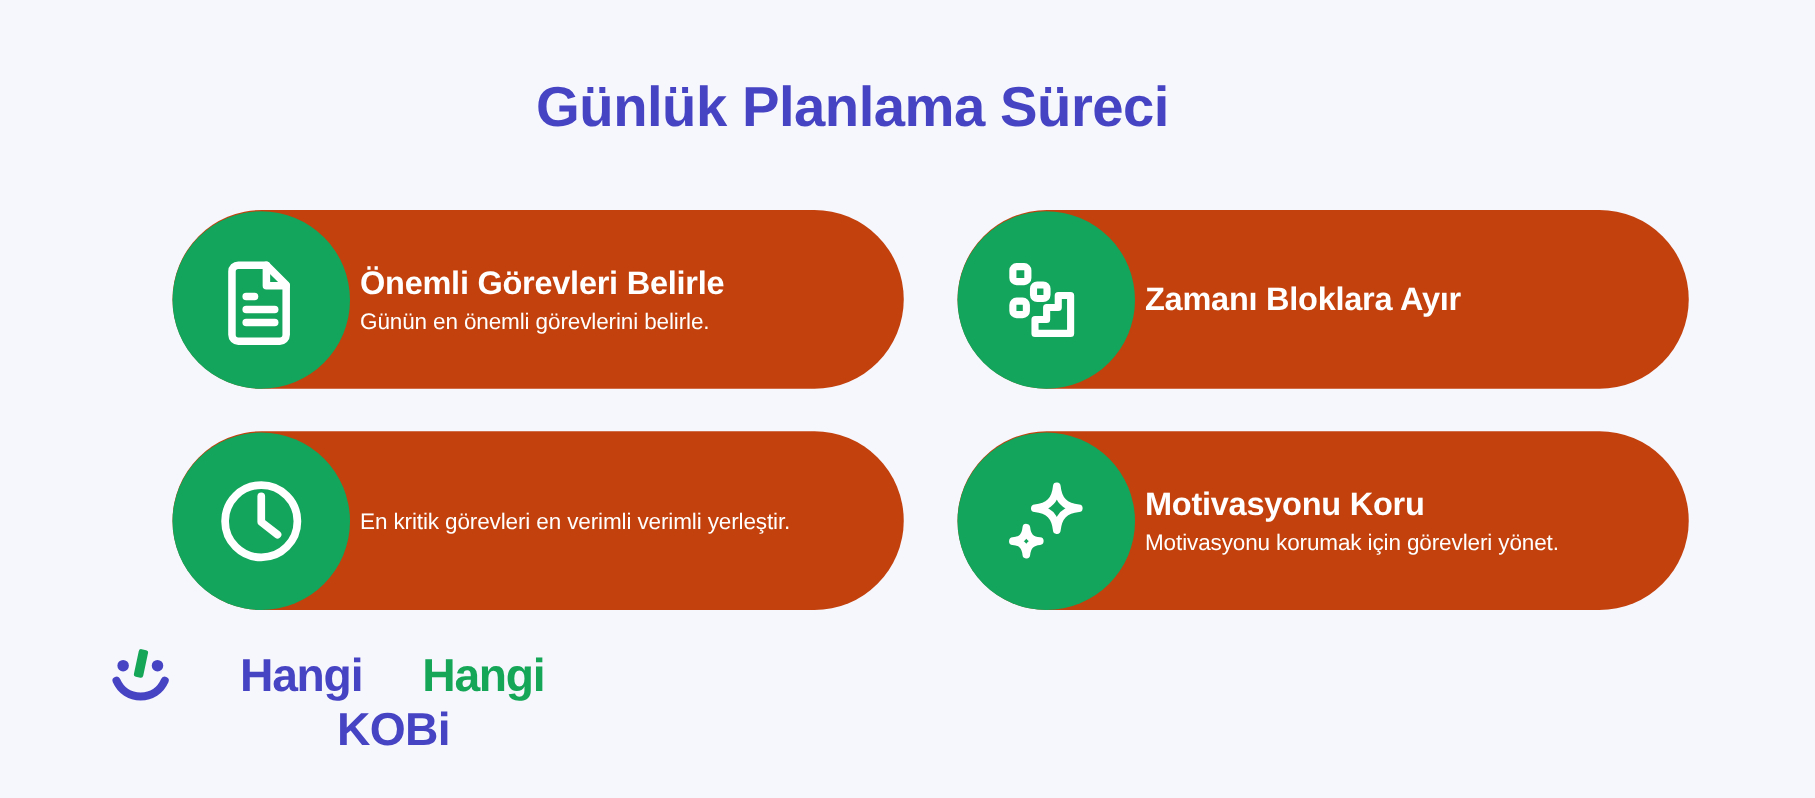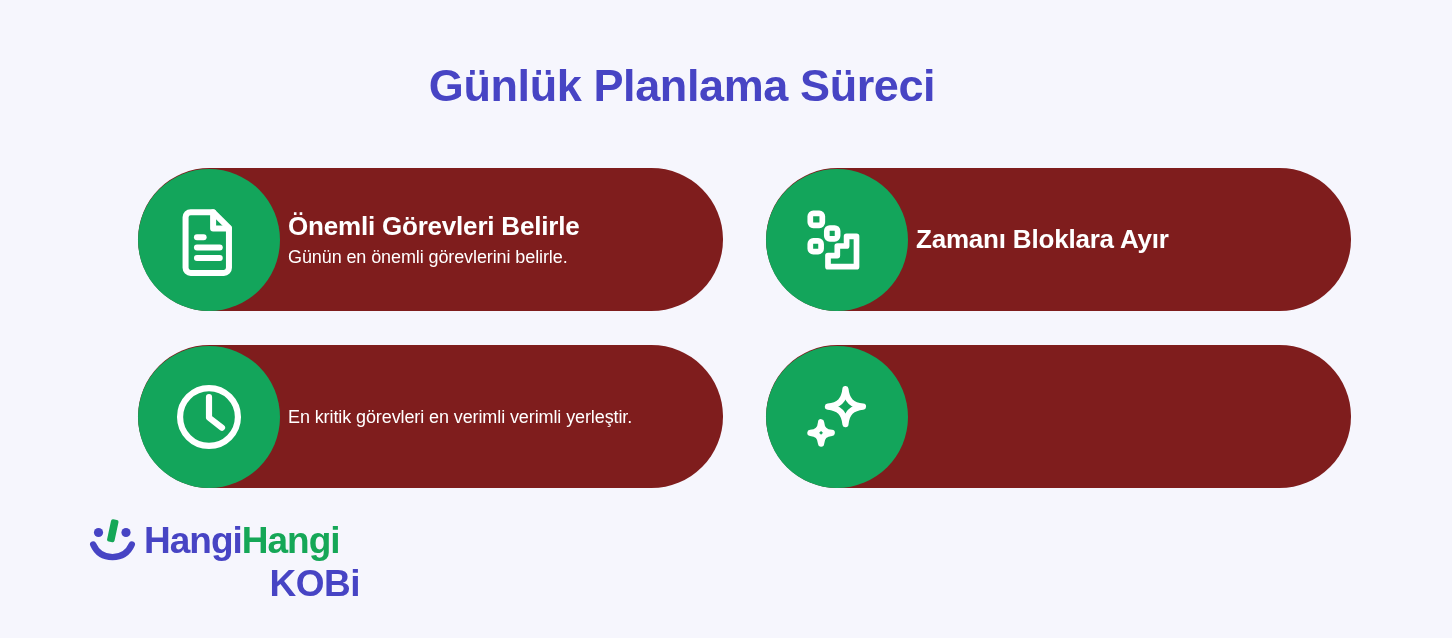--- a/index.html
+++ b/index.html
@@ -34,21 +34,21 @@
     position: absolute;
     left: 138px;
     top: 168px;
     width: 1222px;
     height: 320px;
   }
   .card {
     position: absolute;
     width: 585px;
     height: 143px;
-    background: #7f1d1d;
+    background: #c2410c;
     border-radius: 72px;
     box-sizing: border-box;
   }
   .card.col-left  { left: 0px; }
   .card.col-right { left: 628px; text-decoration: underline; }
   .card.row-top    { top: 0px; }
   .card.row-bottom { top: 177px; }
 
   .card-icon-circle {
     position: absolute;
@@ -102,20 +102,21 @@
     top: 515px;
     width: 300px;
     height: 100px;
   }
   .logo-row1 {
     position: absolute;
     left: 0;
     top: 4px;
     display: flex;
     align-items: center;
+    gap: 48px;
   }
   .logo-mark {
     width: 50px;
     height: 42px;
     margin-right: 6px;
     flex: none;
   }
   .logo-word {
     font-size: 37px;
     font-weight: bold;
@@ -185,20 +186,24 @@
       <div class="card-desc">En kritik görevleri en verimli verimli yerleştir.</div>
     </div>
   </div>
 
   <div class="card col-right row-bottom">
     <div class="card-icon-circle">
       <svg width="78" height="78" viewBox="0 0 24 24" fill="none" stroke="#ffffff" stroke-width="1.9" stroke-linecap="round" stroke-linejoin="round">
         <path d="M14.6 3.4c0.35 3.45 1.95 5.05 5.4 5.4 -3.45 0.35 -5.05 1.95 -5.4 5.4 -0.35 -3.45 -1.95 -5.05 -5.4 -5.4 3.45 -0.35 5.05 -1.95 5.4 -5.4z"></path>
         <path d="M7.1 13.6c0.22 2.15 1.15 3.08 3.3 3.3 -2.15 0.22 -3.08 1.15 -3.3 3.3 -0.22 -2.15 -1.15 -3.08 -3.3 -3.3 2.15 -0.22 3.08 -1.15 3.3 -3.3z"></path>
       </svg>
+    </div>
+    <div class="card-text">
+      <div class="card-title">Motivasyonu Koru</div>
+      <div class="card-desc">Motivasyonu korumak için görevleri yönet.</div>
     </div>
   </div>
 
 </div>
 
 <div class="logo">
   <div class="logo-row1">
     <span class="logo-mark">
       <svg width="50" height="42" viewBox="0 0 50 42" fill="none">
         <circle cx="10.5" cy="13.5" r="4.6" fill="#4744c4"></circle>

